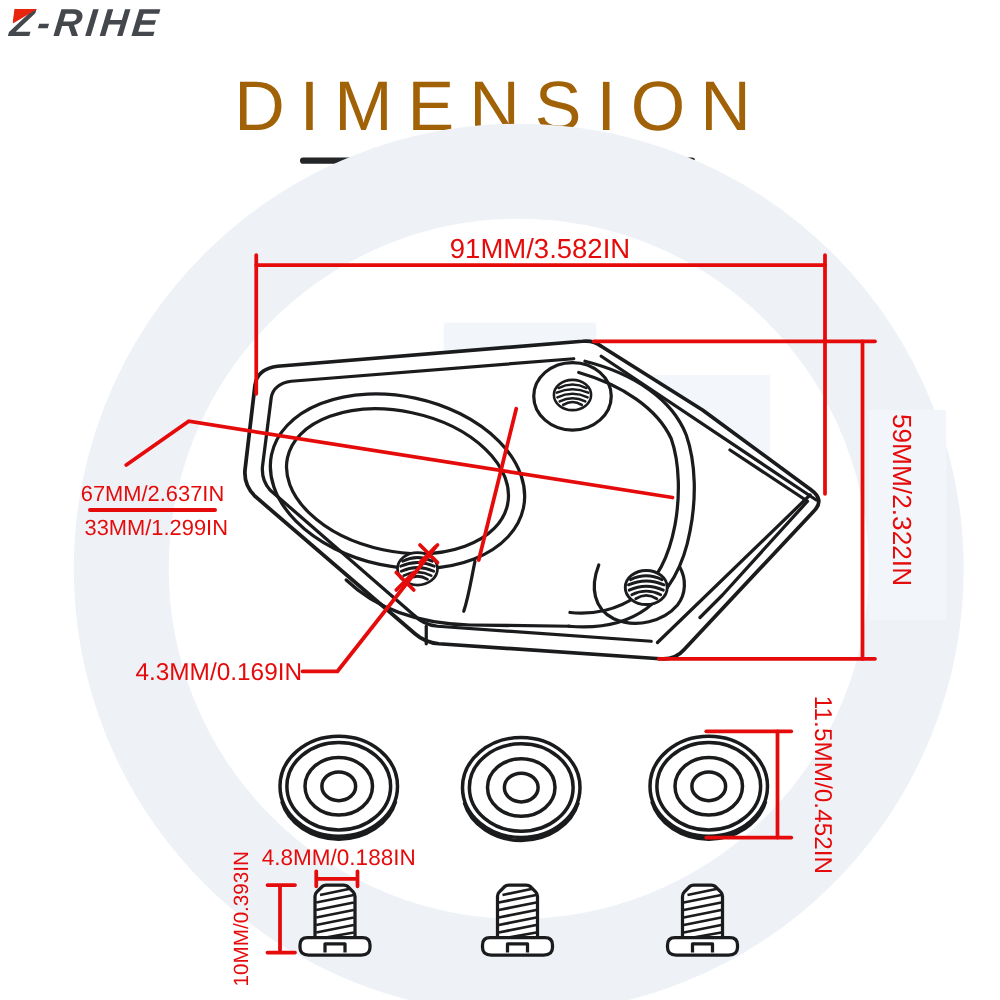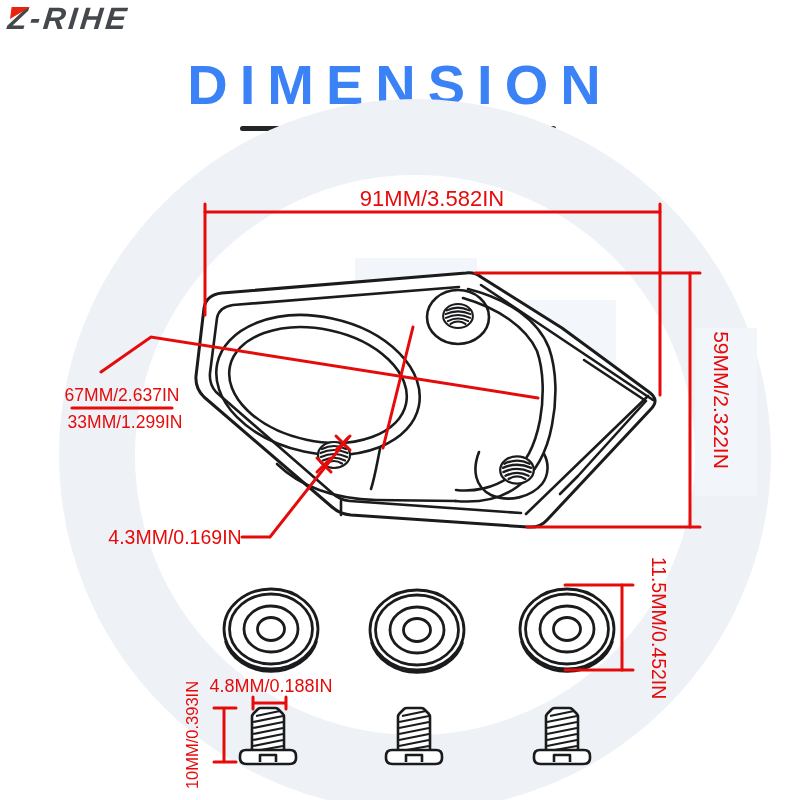--- a/index.html
+++ b/index.html
@@ -6,21 +6,21 @@
   #stage{position:relative;width:800px;height:800px;background:#ffffff;overflow:hidden;
          font-family:"Liberation Sans",sans-serif;}
   
   #logo{position:absolute;left:8px;top:2px;height:36px;}
   #logo .txt{font-family:"Liberation Sans",sans-serif;font-weight:bold;font-style:italic;
     font-size:31px;letter-spacing:3px;color:#44484d;transform:skewX(-6deg);display:inline-block;line-height:34px;}
   #logo .tri{position:absolute;left:2px;top:5px;width:20px;height:12px;background:#e8240f;
     clip-path:polygon(8% 0,100% 0,0 100%);}
   
   #title{position:absolute;left:0;top:52px;width:800px;text-align:center;
-    font-size:56px;font-weight:700;letter-spacing:12px;color:#3b82f6;}
+    font-size:56px;font-weight:400;letter-spacing:12px;color:#a16207;}
   #title-bar{position:absolute;left:240px;top:126px;width:316px;height:5px;background:#232527;border-radius:3px;}
   svg text{font-family:"Liberation Sans",sans-serif;}
   .rt{fill:#e60b0b;}
 </style>
 </head>
 <body>
 
 <div id="stage">
 
   <div id="logo">

